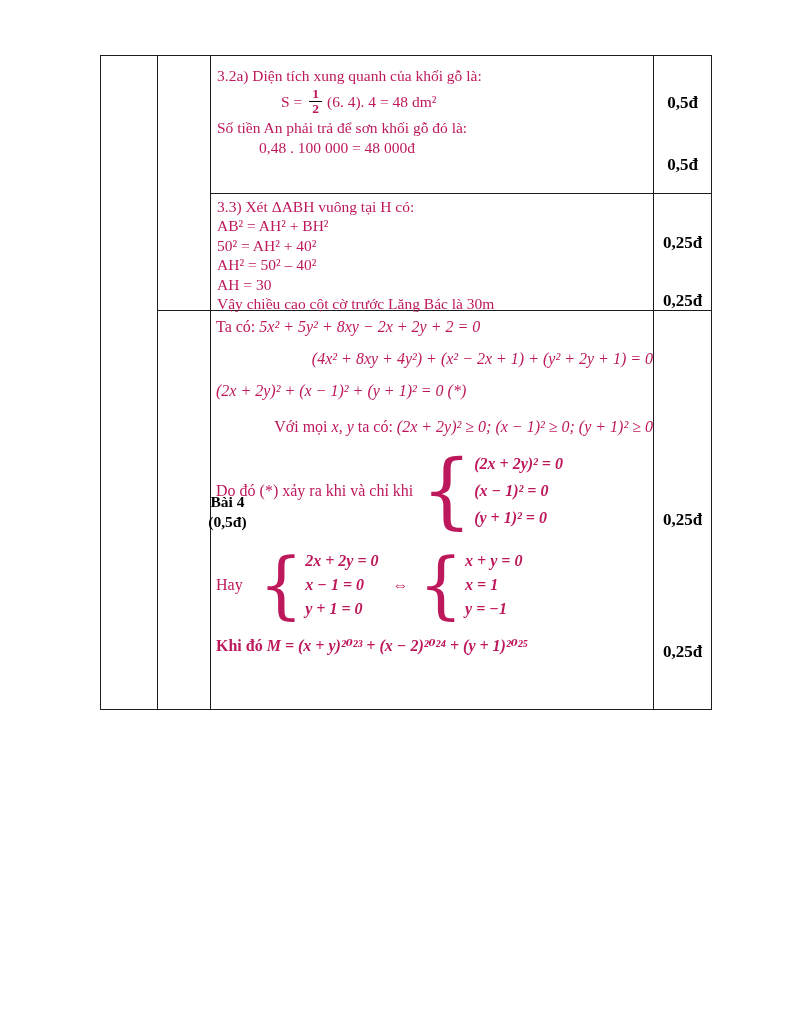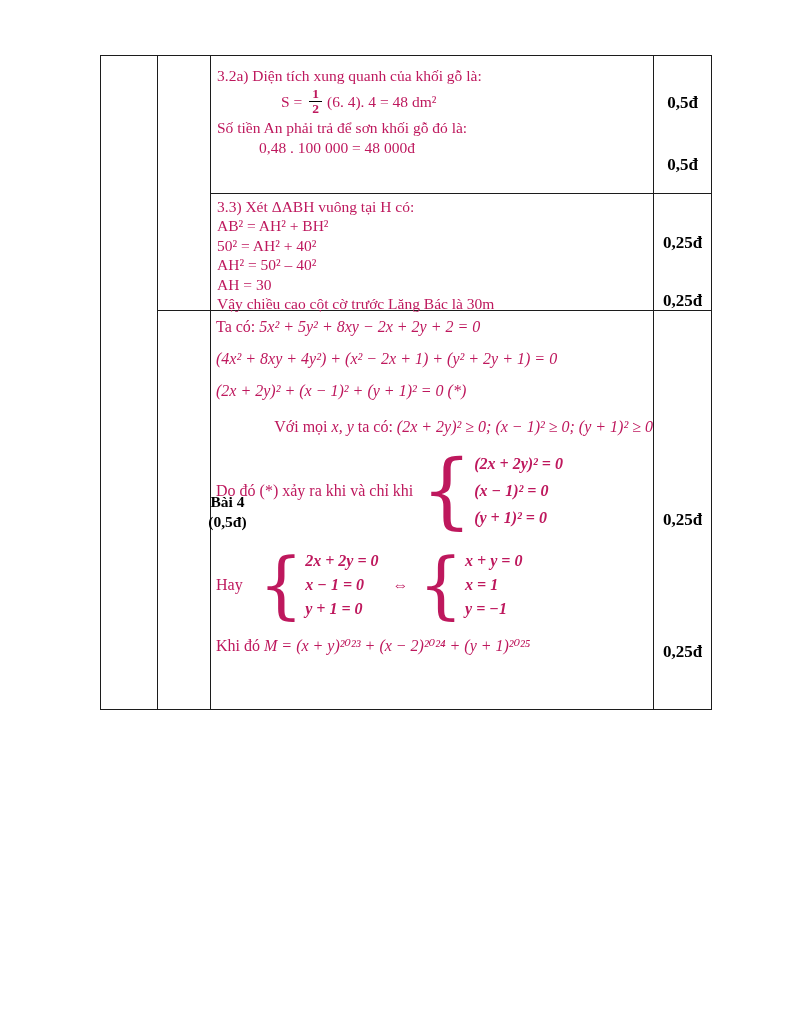--- a/index.html
+++ b/index.html
@@ -18,29 +18,29 @@
   .frac{display:inline-flex;flex-direction:column;align-items:center;
         font-weight:700;font-size:13.5px;line-height:14px;margin:0 5px 0 2px;}
   .frac .num{border-bottom:1.4px solid #000;padding:0 3px;}
   .frac .den{padding:0 3px;}
   .indent-calc{margin-left:42px;}
   
   .row2{left:117px;top:142px;width:432px;}
   
   .row3{left:116px;top:261px;width:437px;font-size:16px;line-height:22px;}
   .m{font-style:italic;}
-  .l2{margin-top:10px;}
+  .l2{margin-top:10px;text-align:right;}
   .l3{margin-top:10px;}
   .l4{margin-top:14px;text-align:right;}
   .l5{margin-top:12px;display:flex;align-items:center;}
   .l5 .pre{margin-right:8px;}
   .l6{margin-top:18px;display:flex;align-items:center;}
   .l6 .pre{margin-right:16px;}
   .l6 .iff{margin:0 10px 0 14px;}
-  .l7{margin-top:14px;}
+  .l7{margin-top:14px;font-weight:bold;}
   .l8{margin-top:10px;margin-left:74px;}
   .sysrow{display:inline-flex;align-items:center;}
   .brace{font-family:"DejaVu Serif",serif;font-weight:400;line-height:1;
          display:inline-block;margin-right:2px;transform:scaleY(1.04);}
   .brace.big{font-size:80px;}
   .brace.small{font-size:70px;}
   .syslines{display:inline-flex;flex-direction:column;font-weight:bold;}
   .syslines.wide div{line-height:22px;padding:2.5px 0;}
   .syslines.tight div{line-height:20px;padding:2px 0;}
   

